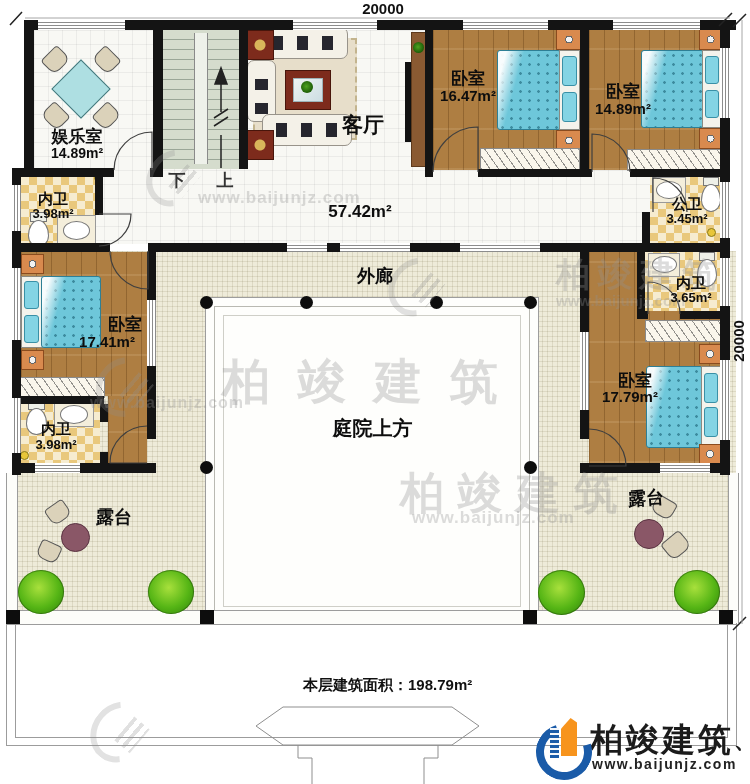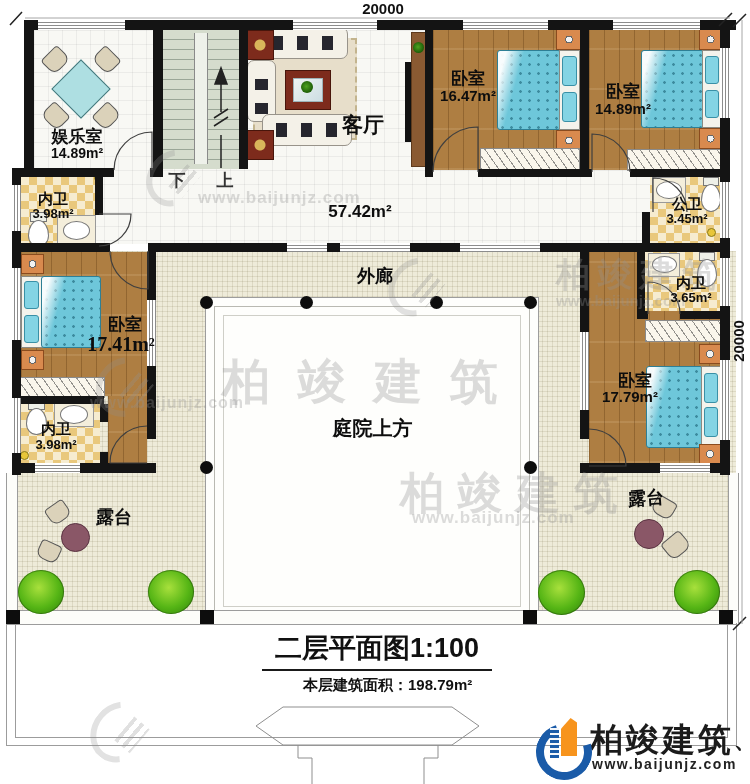--- a/index.html
+++ b/index.html
@@ -315,31 +315,30 @@
   <div class="lbl" style="left:210px;top:172px;width:30px;font-size:17px;color:#333;">上</div>
   <div class="lbl" style="left:413px;top:70px;width:110px;font-size:17px;">卧室</div>
   <div class="lbl" style="left:413px;top:88px;width:110px;font-size:15px;">16.47m²</div>
   <div class="lbl" style="left:568px;top:83px;width:110px;font-size:17px;">卧室</div>
   <div class="lbl" style="left:568px;top:101px;width:110px;font-size:15px;">14.89m²</div>
   <div class="lbl" style="left:647px;top:196px;width:80px;font-size:15px;">公卫</div>
   <div class="lbl" style="left:647px;top:212px;width:80px;font-size:13px;">3.45m²</div>
   <div class="lbl" style="left:651px;top:275px;width:80px;font-size:15px;">内卫</div>
   <div class="lbl" style="left:651px;top:291px;width:80px;font-size:13px;">3.65m²</div>
   <div class="lbl" style="left:70px;top:316px;width:110px;font-size:17px;">卧室</div>
-  <div class="lbl" style="left:66px;top:334px;width:110px;font-size:20px;font-family:Liberation Serif, serif;">17.41m²</div>
+  <div class="lbl" style="left:52px;top:334px;width:110px;font-size:15px;">17.41m²</div>
   <div class="lbl" style="left:16px;top:421px;width:80px;font-size:15px;">内卫</div>
   <div class="lbl" style="left:16px;top:438px;width:80px;font-size:13px;">3.98m²</div>
   <div class="lbl" style="left:580px;top:372px;width:110px;font-size:17px;">卧室</div>
   <div class="lbl" style="left:575px;top:389px;width:110px;font-size:15px;">17.79m²</div>
   <div class="lbl" style="left:325px;top:267px;width:100px;font-size:18px;">外廊</div>
   <div class="lbl" style="left:295px;top:418px;width:155px;font-size:20px;">庭院上方</div>
   <div class="lbl" style="left:64px;top:508px;width:100px;font-size:18px;">露台</div>
   <div class="lbl" style="left:596px;top:489px;width:100px;font-size:18px;transform:rotate(-4deg);">露台</div>
 
-  <div class="title-line" style="left:262px;top:630px;width:230px;font-size:27px;border-bottom:2px solid #1a1a1a;padding-bottom:3px;">二层平面图1:100</div>
   <div class="title-line" style="left:303px;top:676px;width:300px;font-size:15px;text-align:left;font-weight:600;">本层建筑面积：198.79m²</div>
 
   <div class="a" style="left:534px;top:714px;width:216px;height:62px;z-index:9;">
     <div class="logo-sw" style="left:2px;top:10px;width:40px;height:40px;"></div>
     <div class="logo-bar-b" style="left:16px;top:14px;width:9px;height:30px;"></div>
     <div class="logo-bar-o" style="left:27px;top:4px;width:16px;height:38px;"></div>
     <div class="a" style="left:56px;top:4px;font-size:33px;font-weight:900;letter-spacing:3px;color:#1b1b1b;white-space:nowrap;">柏竣建筑</div>
     <div class="a" style="left:58px;top:42px;font-size:14px;font-weight:800;letter-spacing:1.5px;color:#222;white-space:nowrap;">www.baijunjz.com</div>
     <div class="a" style="left:200px;top:12px;font-size:22px;font-weight:900;color:#1b1b1b;">、</div>
   </div>

